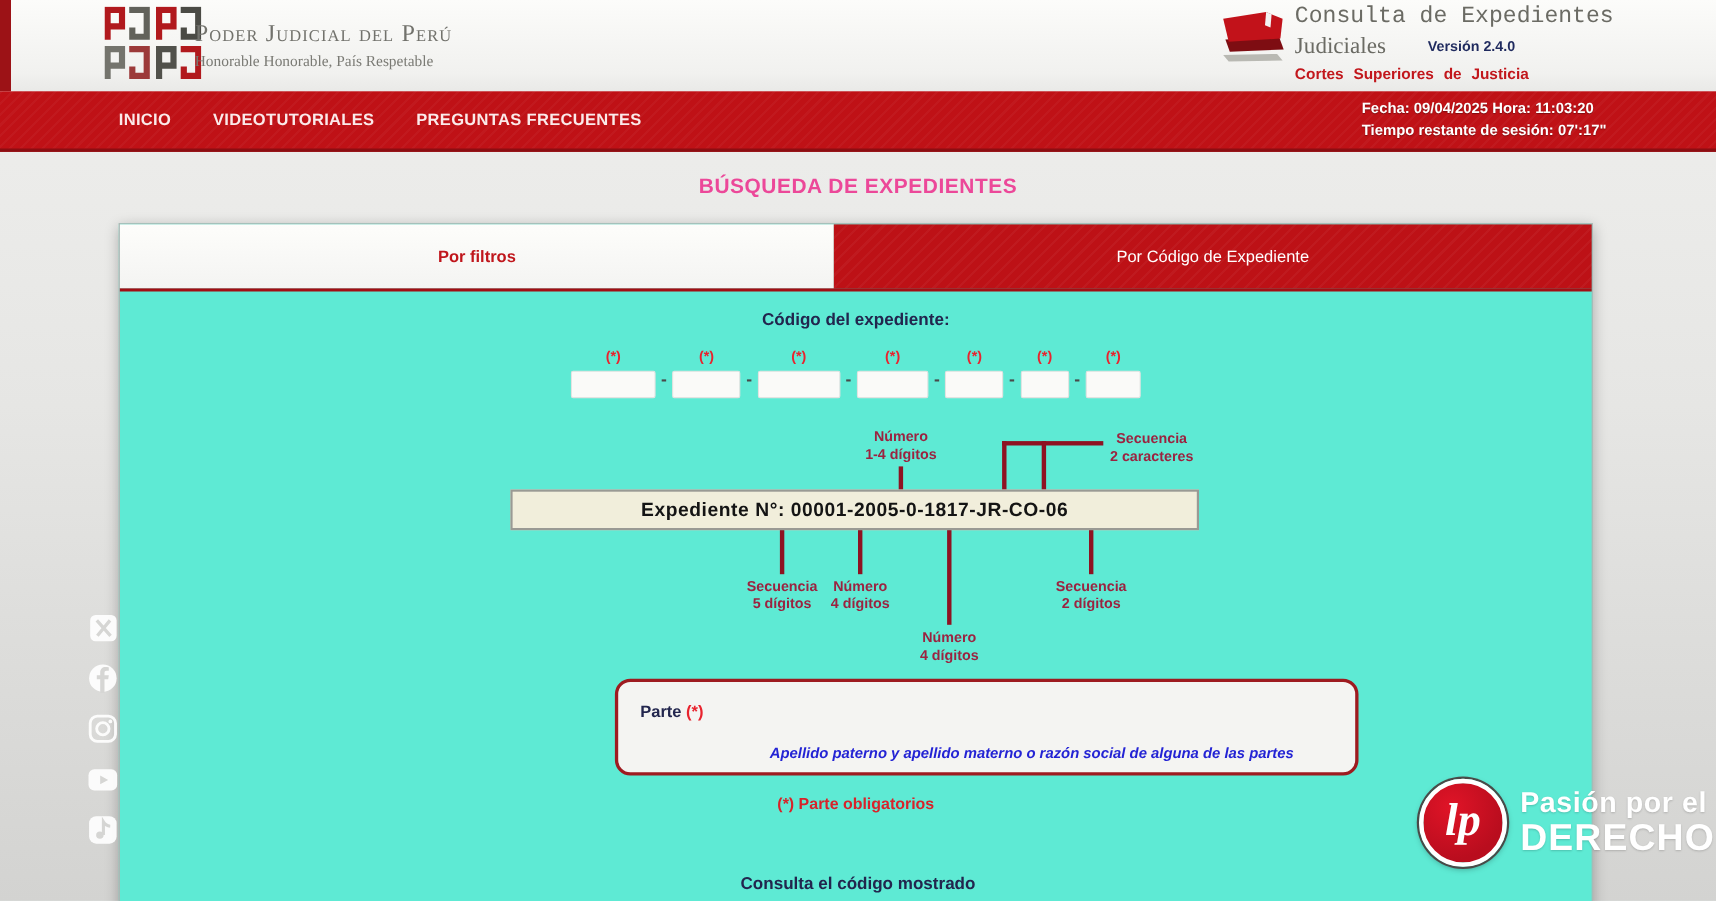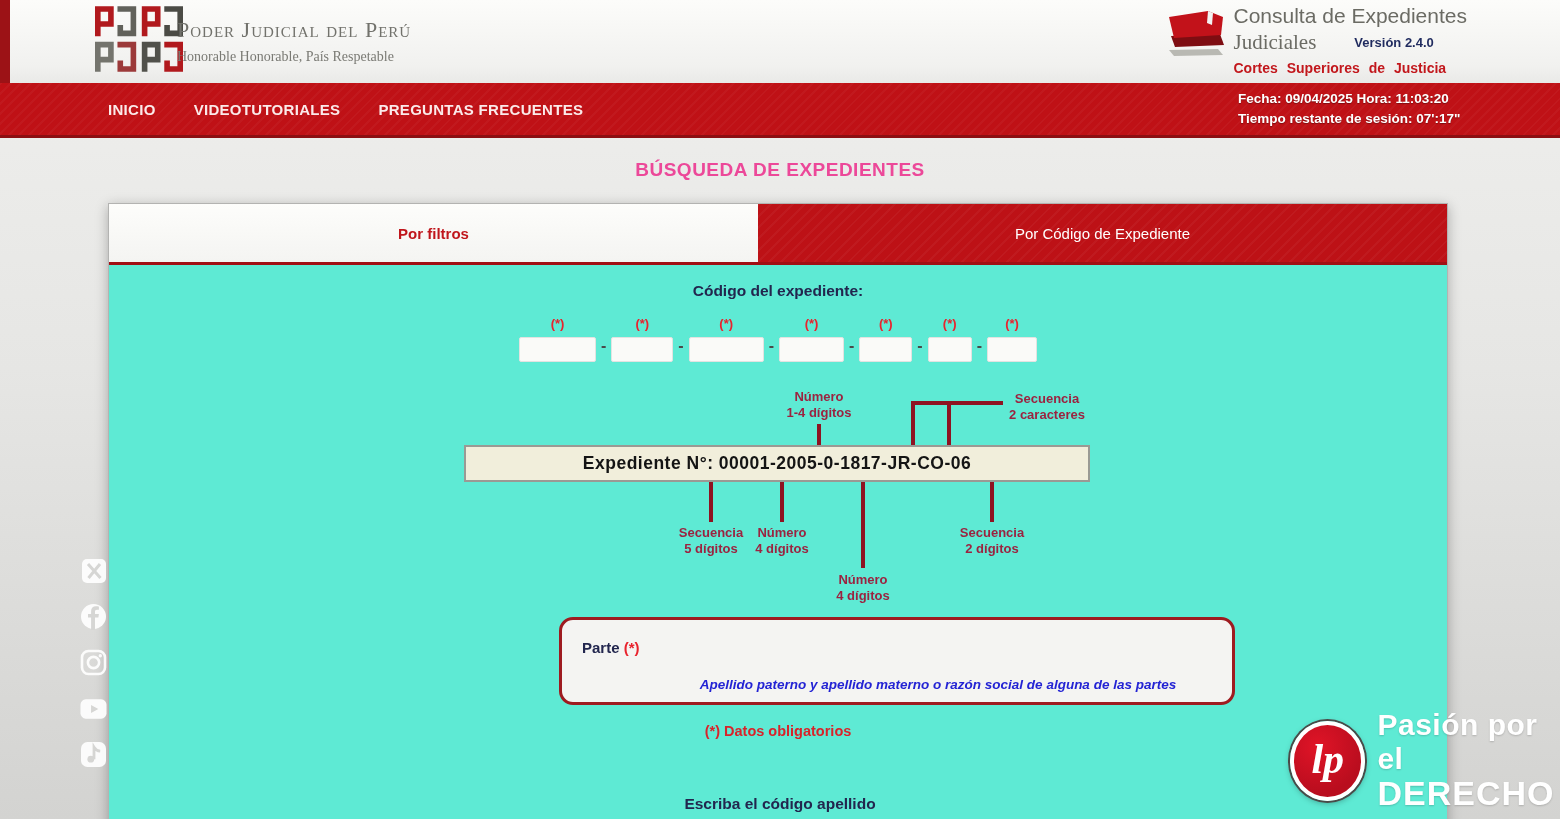--- a/index.html
+++ b/index.html
@@ -21,21 +21,21 @@
   .org-block { position:absolute; left:177px; top:17px; }
   .org-name {
     font-family:"Liberation Serif", serif; font-variant:small-caps;
     font-size:22px; color:#72726c; letter-spacing:1px;
   }
   .org-motto {
     font-family:"Liberation Serif", serif; font-size:14px; color:#7a7a74; margin-top:6px;
   }
   .app-head { position:absolute; right:93px; top:4px; display:flex; align-items:flex-start; }
   .book-icon { margin:4px 8px 0 0; }
-  .app-title-1 { font-family:Liberation Sans, sans-serif; font-size:21px; color:#6b6b64; }
+  .app-title-1 { font-family:Liberation Mono, monospace; font-size:21px; color:#6b6b64; }
   .app-title-row2 { display:flex; align-items:center; margin-top:2px; }
   .app-title-2 { font-family:"Liberation Serif", serif; font-size:21px; color:#6b6b64; }
   .app-version { font-size:13px; font-weight:bold; color:#1f2a5e; margin-left:38px; }
   .app-subtitle { font-size:14px; font-weight:bold; color:#c2171c; margin-top:5px; word-spacing:5px; }
 
   
   .navbar {
     position:absolute; top:83px; left:0; width:1560px; height:55px;
     background:#bf1116;
     background-image:repeating-linear-gradient(135deg, rgba(255,255,255,.035) 0 2px, transparent 2px 7px);
@@ -127,21 +127,21 @@
     width:80px; height:80px; border-radius:50%;
     background:radial-gradient(circle at 35% 30%, #e01427, #b90d1e 70%);
     border:4px solid #ffffff; box-shadow:0 0 0 2px #4a4a48, 0 2px 6px rgba(0,0,0,.35);
     display:flex; align-items:center; justify-content:center;
   }
   .lp-circle span {
     font-family:"Liberation Serif", serif; font-style:italic; font-weight:bold;
     font-size:42px; color:#ffffff; line-height:1; margin-top:-4px;
   }
   .lp-text { margin-left:12px; color:#ffffff; text-shadow:0 1px 2px rgba(0,0,0,.18); }
-  .lp-line1 { font-size:30px; font-weight:bold; letter-spacing:.5px; }
+  .lp-line1 { font-size:26px; font-weight:bold; letter-spacing:.5px; }
   .lp-line2 { font-size:34px; font-weight:bold; letter-spacing:1px; margin-top:-2px; }
 </style>
 </head>
 <body>
 
 <div class="header">
   <div class="header-stripe"></div>
 
   <svg class="pj-logo" width="88" height="66" viewBox="0 0 94 70">
     <g fill-rule="evenodd">
@@ -268,24 +268,24 @@
   </div>
 
   <div class="parte-panel">
     <div class="parte-label">
       <span>Parte</span>
       <span class="req">(*)</span>
     </div>
     <div class="parte-hint">Apellido paterno y apellido materno o razón social de alguna de las partes</div>
   </div>
 
-  <div class="required-note">(*) Datos obligatorios</div>
-</div>
-
-<div class="captcha-heading">Escriba el código apellido</div>
+  <div class="required-note">(*) Parte obligatorios</div>
+</div>
+
+<div class="captcha-heading">Consulta el código mostrado</div>
 
 <div class="social-rail">
   <div class="social-item">
     <svg width="26" height="26" viewBox="0 0 26 26">
       <rect x="1" y="1" width="24" height="24" rx="5" fill="#ffffff"></rect>
       <path d="M7 6 L19.5 20 M19 6 L7.5 20" stroke="#d6d6d4" stroke-width="3" fill="none"></path>
     </svg>
   </div>
   <div class="social-item">
     <svg width="27" height="27" viewBox="0 0 27 27">

